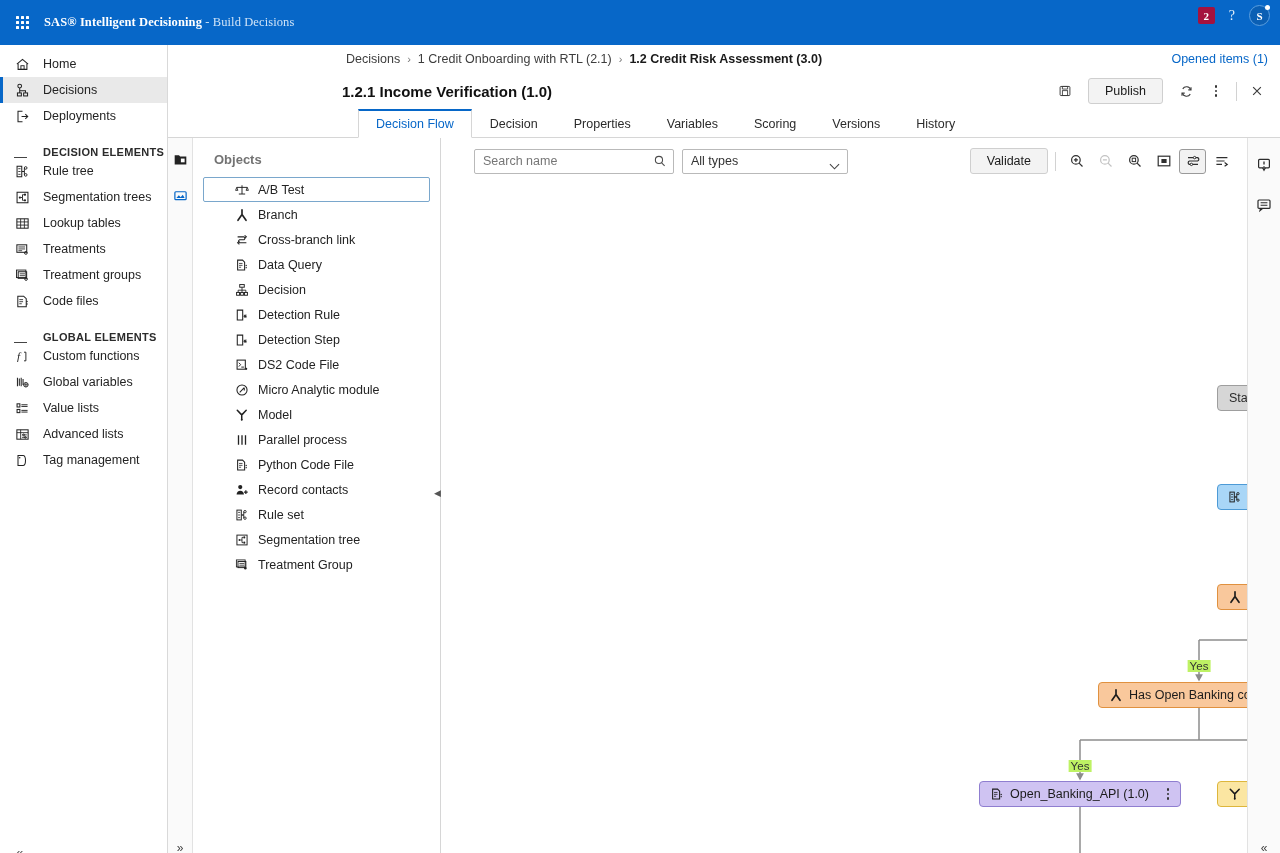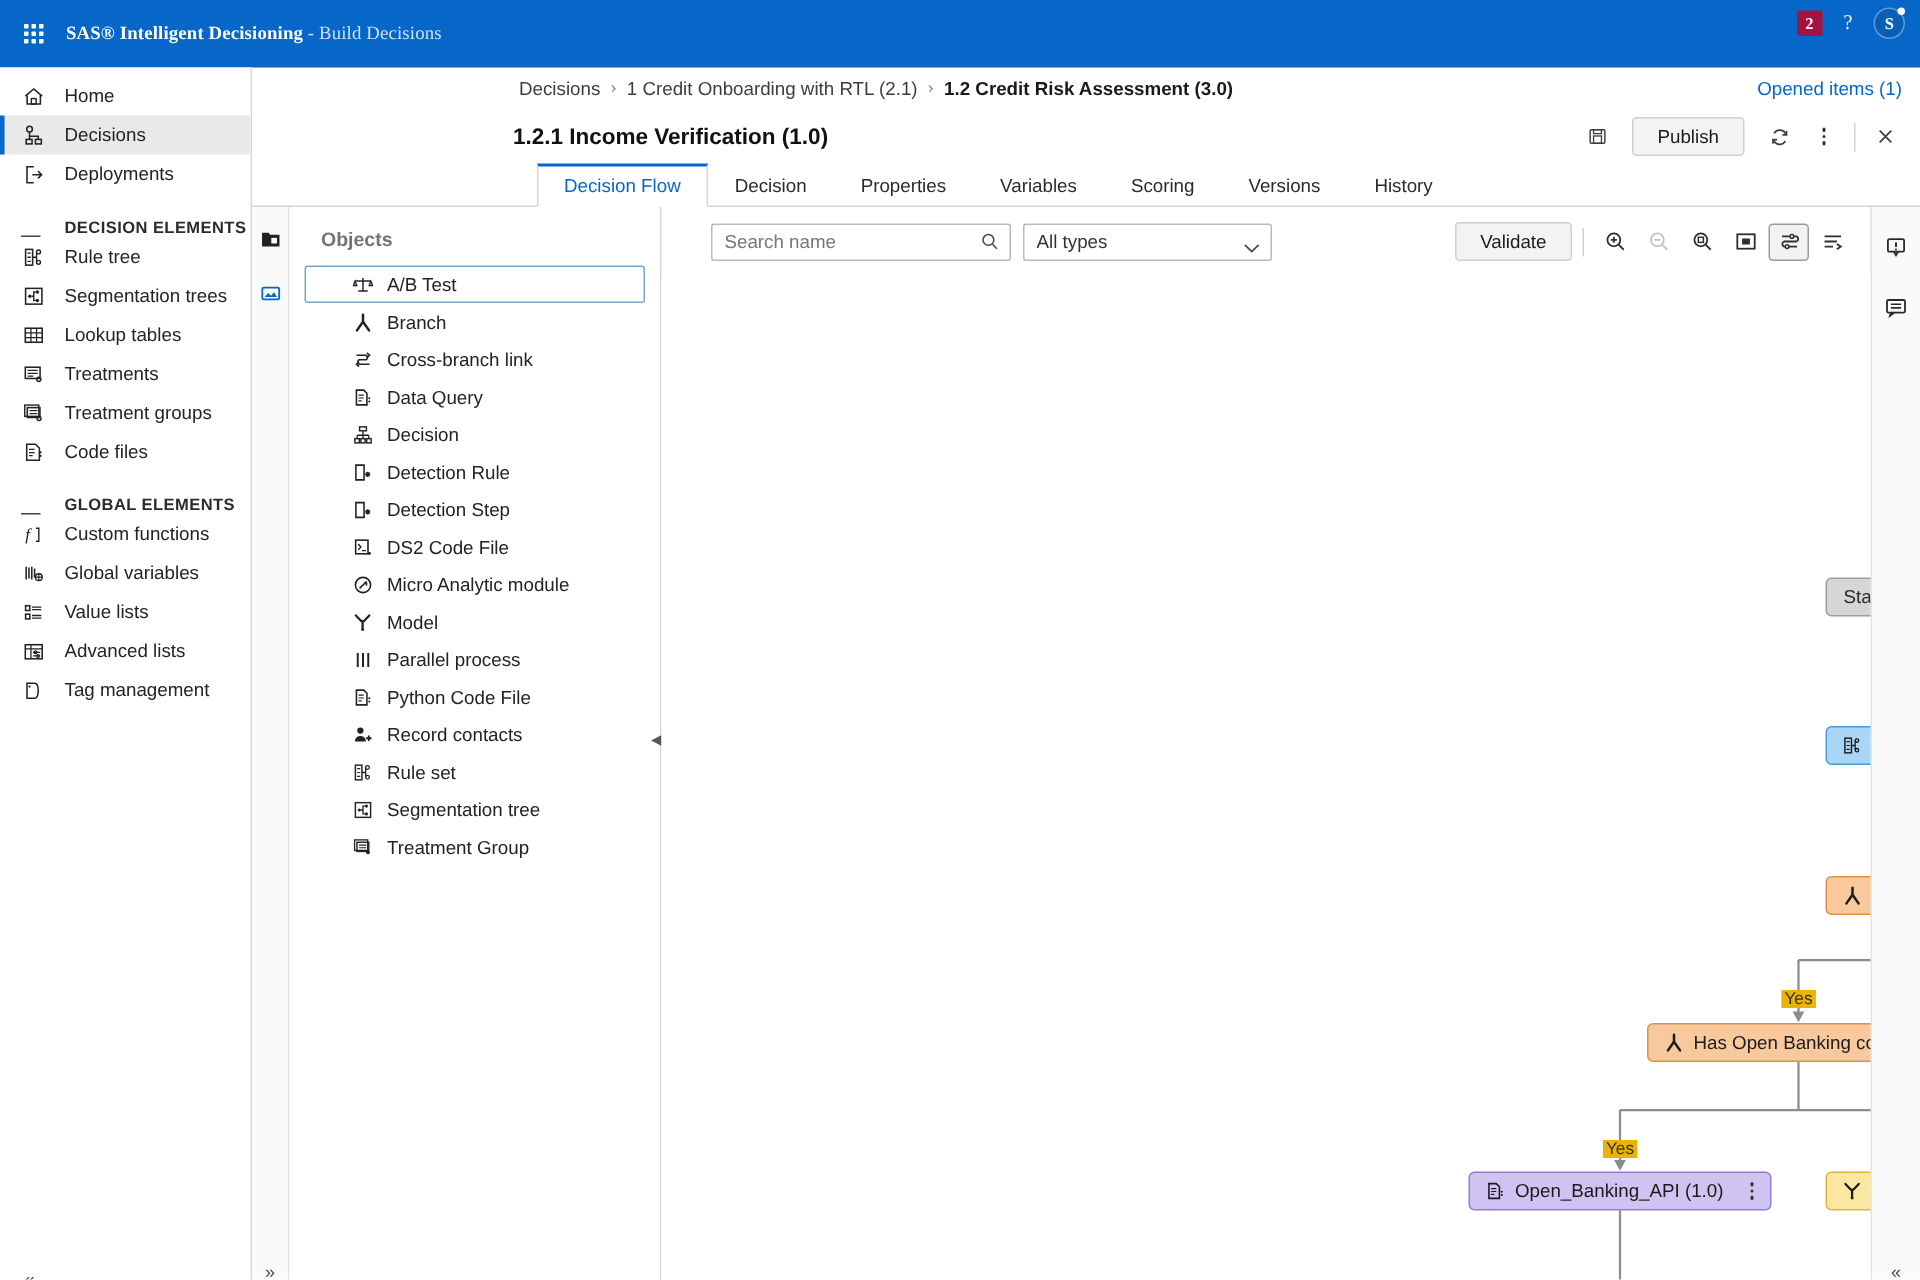--- a/index.html
+++ b/index.html
@@ -163,21 +163,21 @@
   }
   .tb-ico.disabled { color: #c2c2c2; cursor: default; }
   .tb-ico.boxed { border: 1px solid #9a9a9a; background: #f2f2f2; }
 
   .canvas {
     flex: 1; position: relative; overflow: hidden; background: #fff;
   }
   .flow { position: absolute; inset: 0; }
   .flow svg.edges { position: absolute; left: 0; top: 0; width: 100%; height: 100%; overflow: visible; }
   .edge-label {
-    position: absolute; font-size: 11.5px; color: #333; background: #eab308; padding: 0 2px;
+    position: absolute; font-size: 11.5px; color: #333; background: #bef264; padding: 0 2px;
     transform: translateX(-50%); white-space: nowrap;
   }
 
   .node {
     position: absolute; height: 26px; border-radius: 4px; display: flex; align-items: center;
     padding: 0 4px 0 9px; font-size: 12.5px; color: #1b1b1b; cursor: pointer;
     border: 1px solid; box-sizing: border-box;
   }
   .node .n-ico { width: 15px; height: 15px; flex: 0 0 15px; display: flex; align-items: center; justify-content: center; margin-right: 6px; }
   .node .n-label { flex: 1; white-space: nowrap; overflow: hidden; text-overflow: clip; }

